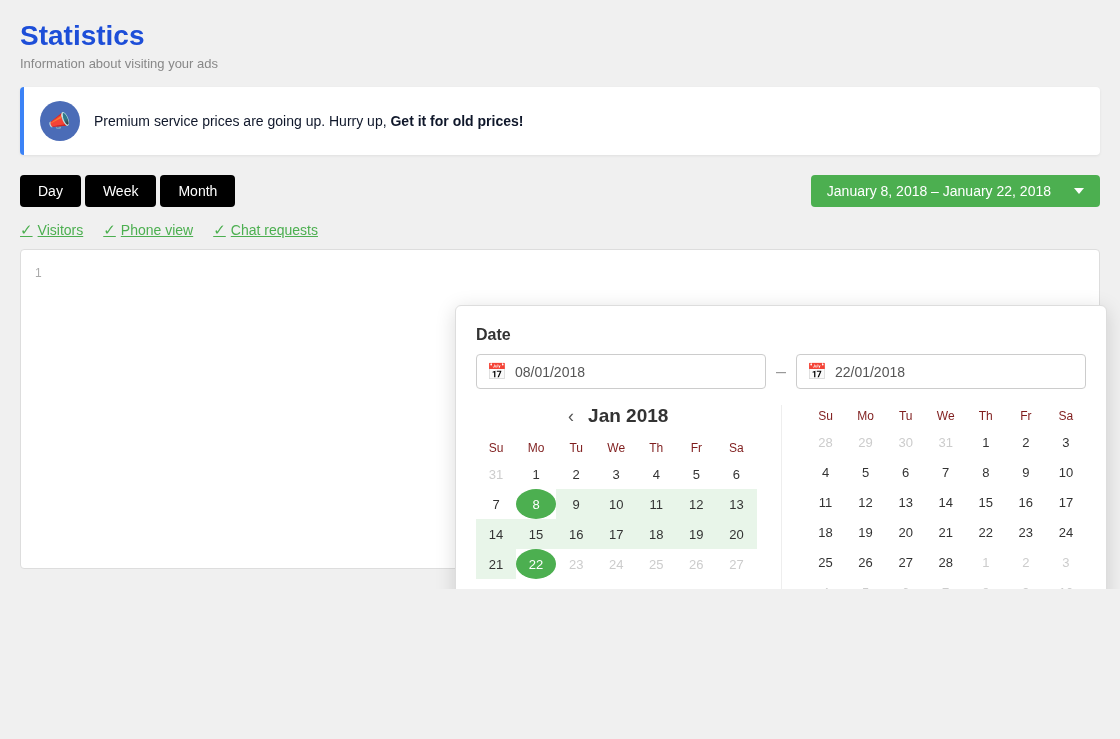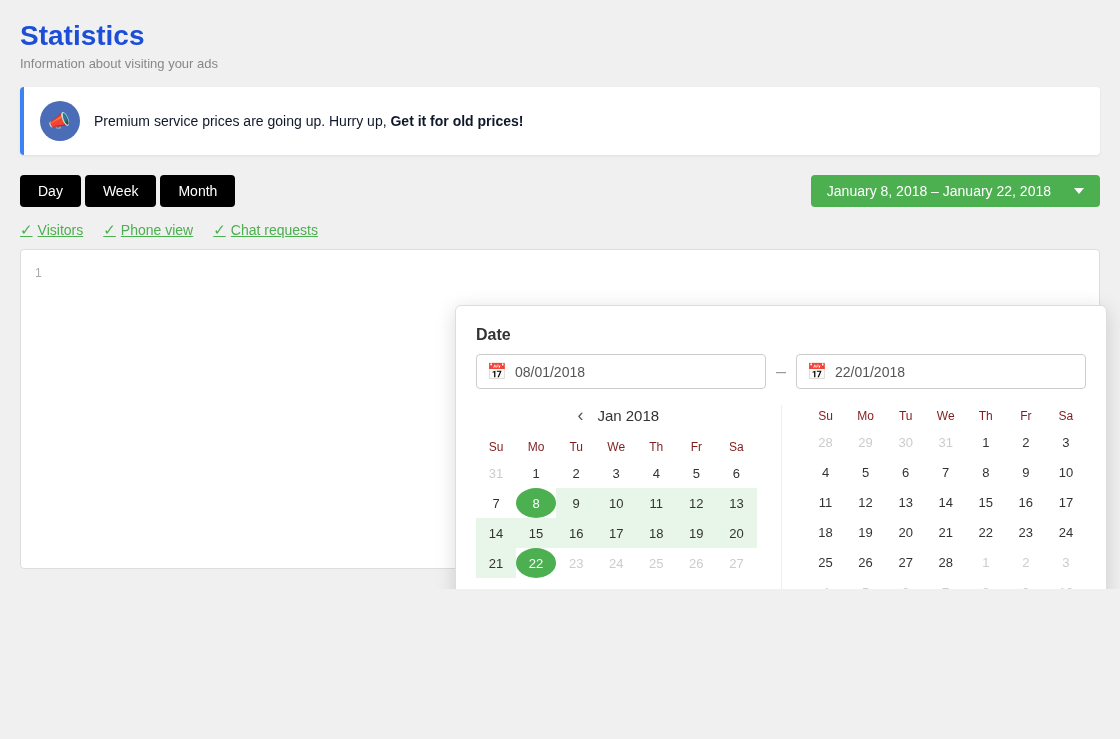--- a/index.html
+++ b/index.html
@@ -187,22 +187,22 @@
     }
     .cal-header .nav-btn {
       background: none;
       border: none;
       cursor: pointer;
       font-size: 18px;
       color: #555;
       padding: 0 4px;
     }
     .cal-month-label {
-      font-size: 15px;
-      font-weight: normal;
+      font-size: 19px;
+      font-weight: bold;
       color: #333;
     }
     .cal-grid {
       width: 100%;
       border-collapse: collapse;
     }
     .cal-grid th {
       text-align: center;
       font-size: 12px;
       color: #7f1d1d;

